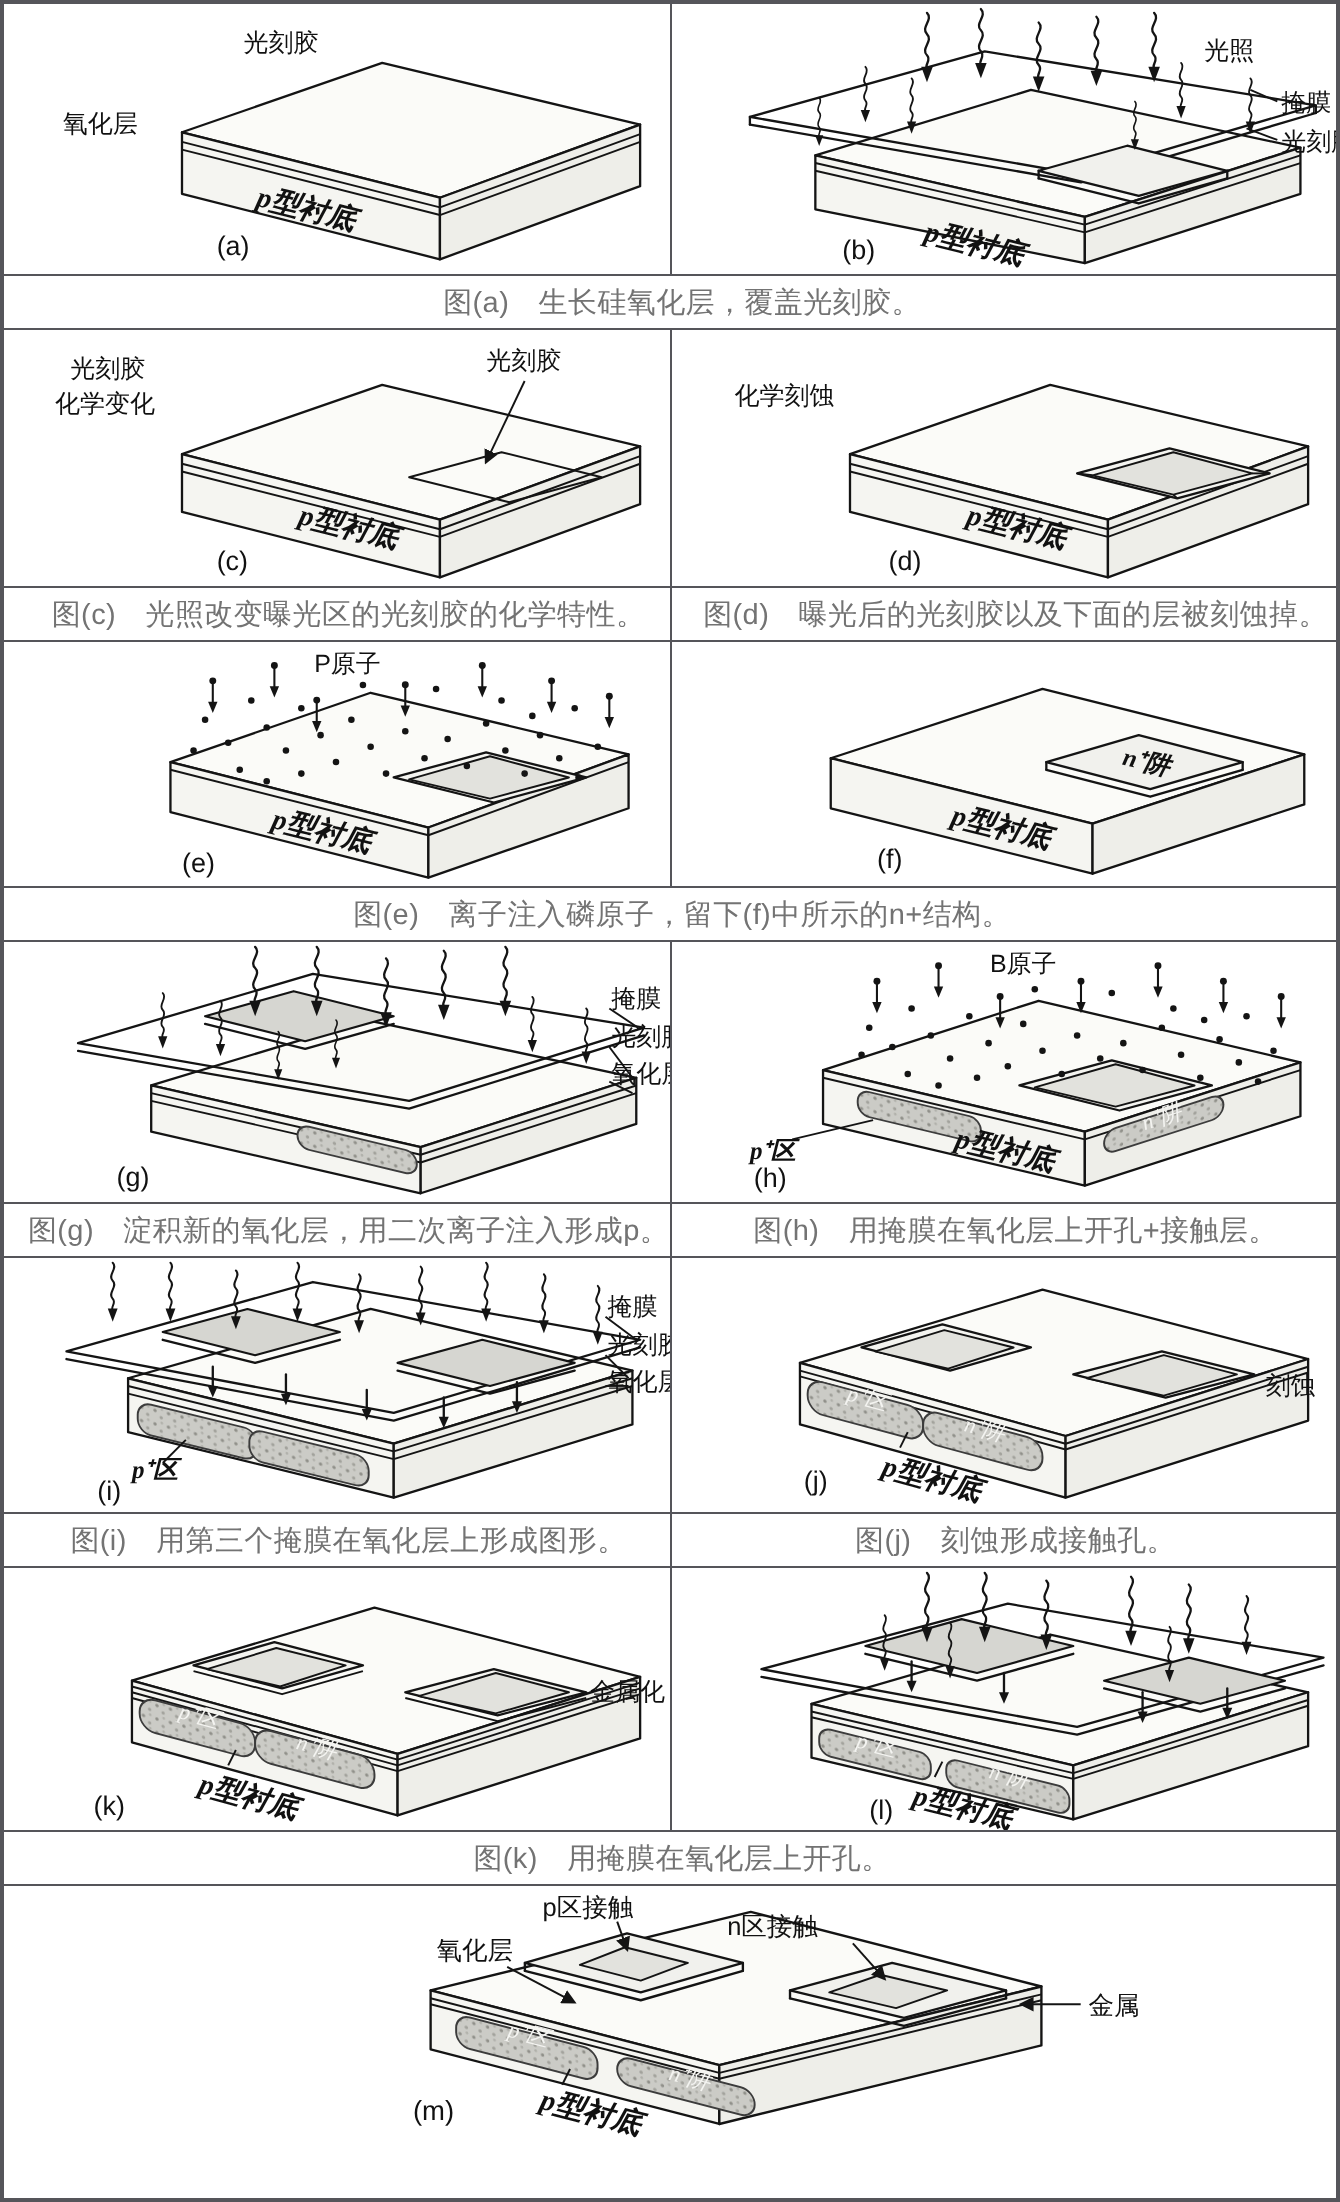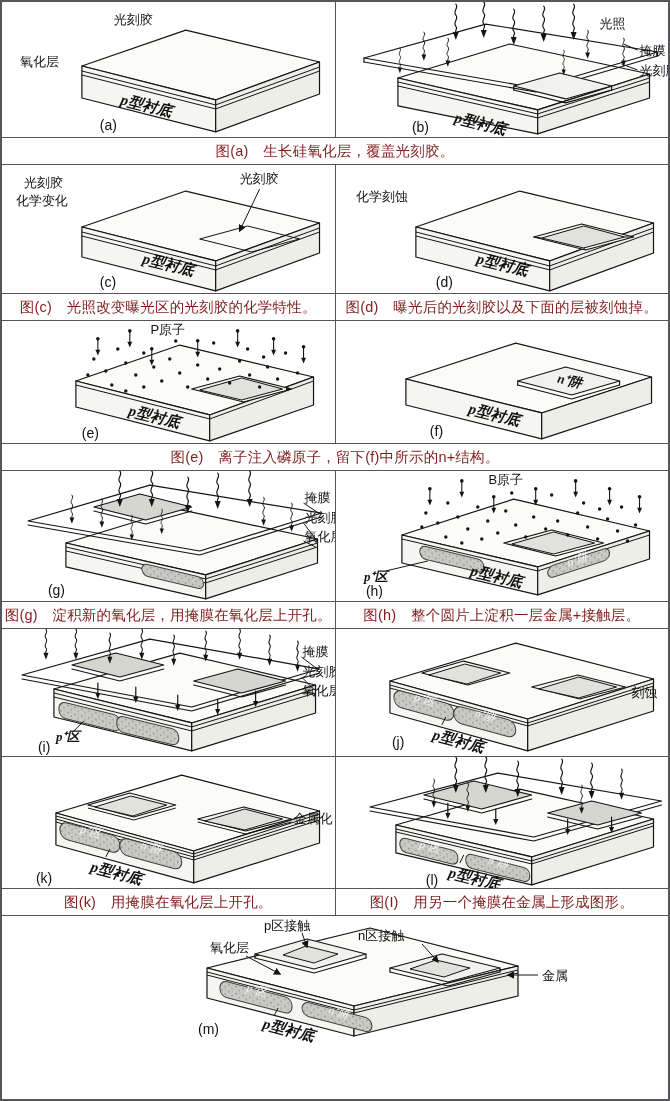--- a/index.html
+++ b/index.html
@@ -3,25 +3,25 @@
 <meta charset="utf-8">
 <style>
   html,body { margin:0; padding:0; background:#ffffff; }
   .sheet {
     width:670px; height:1101px; box-sizing:border-box;
     border:2px solid #55555a; background:#fff; overflow:hidden;
     font-family:"Liberation Sans",sans-serif;
   }
   .row { display:flex; }
   .row + .row { border-top:1px solid #55555a; }
-  .cell { flex:1 1 0; position:relative; overflow:hidden; }
+  .cell { flex:1 1 0; position:relative; overflow:hidden;padding-left:12px; }
   .cell + .cell { border-left:1px solid #55555a;text-align:right; }
   .caption {
     display:flex; align-items:center; justify-content:center;
-    font-size:14.5px; color:#7f1d1d; white-space:nowrap; letter-spacing:0.2px;
+    font-size:14.5px; color:#737373; white-space:nowrap; letter-spacing:0.2px;
     width:100%; height:100%;
   }
   svg { display:block; }
   .ln   { fill:none; stroke:#141414; stroke-width:1.2; stroke-linejoin:round; stroke-linecap:round; }
   .lnt  { fill:none; stroke:#141414; stroke-width:1;   stroke-linejoin:round; }
   .face-top   { fill:#fbfbf8; stroke:#141414; stroke-width:1.2; stroke-linejoin:round; }
   .face-front { fill:#f5f5f1; stroke:#141414; stroke-width:1.2; stroke-linejoin:round; }
   .face-right { fill:#eeeee9; stroke:#141414; stroke-width:1.2; stroke-linejoin:round; }
   .pad  { fill:#f1f1ed; stroke:#141414; stroke-width:1.2; stroke-linejoin:round; }
   .hole { fill:#e2e2dd; stroke:#141414; stroke-width:1; stroke-linejoin:round; }
@@ -379,24 +379,24 @@
         <line class="lnt" x1="50" y1="100" x2="92" y2="90"></line>
         <text class="sub13" x="28" y="110">p⁺区</text>
         <text class="sub" x="134" y="104" transform="rotate(13.5 134 104)">p型衬底</text>
         <text class="tag" x="30" y="125">(h)</text>
       </svg>
     </div>
   </div>
 
   <div class="row" style="height:26px">
     <div class="cell">
-        <div class="caption">图(g)　淀积新的氧化层，用掩膜在氧化层上开孔。</div>
-      </div>
-    <div class="cell">
-        <div class="caption">图(h)　整个圆片上淀积一层金属+接触层。</div>
+        <div class="caption">图(g)　淀积新的氧化层，用二次离子注入形成p。</div>
+      </div>
+    <div class="cell">
+        <div class="caption">图(h)　用掩膜在氧化层上开孔+接触层。</div>
       </div>
   </div>
 
   <div class="row" style="height:127px">
     <div class="cell">
       <svg viewBox="0 0 333 127" width="100%" height="127">
         <g>
           <polygon class="face-top" points="52,60 178,24 314,56 190,94"></polygon>
           <polygon class="face-front" points="52,60 190,94 190,122 52,88"></polygon>
           <polygon class="face-right" points="190,94 314,56 314,84 190,122"></polygon>
@@ -470,20 +470,28 @@
         <text class="wlbl" x="88" y="74" text-anchor="middle" transform="rotate(15 88 74)">p⁺区</text>
         <text class="wlbl" x="149" y="90" text-anchor="middle" transform="rotate(15 149 90)">n⁺阱</text>
         <text class="lbl" x="296" y="68">刻蚀</text>
         <line class="lnt" x1="106" y1="96" x2="110" y2="88"></line>
         <text class="sub" x="96" y="110" transform="rotate(15 96 110)">p型衬底</text>
         <text class="tag" x="56" y="118">(j)</text>
       </svg>
     </div>
   </div>
 
+  <div class="row" style="height:26px">
+    <div class="cell">
+        <div class="caption">图(i)　用第三个掩膜在氧化层上形成图形。</div>
+      </div>
+    <div class="cell">
+        <div class="caption">图(j)　刻蚀形成接触孔。</div>
+      </div>
+  </div>
 
   <div class="row" style="height:131px">
     <div class="cell">
       <svg viewBox="0 0 333 131" width="100%" height="131">
         <g transform="translate(0,4)">
           <polygon class="face-top" points="54,52 180,14 318,50 192,90"></polygon>
           <polygon class="face-front" points="54,52 192,90 192,122 54,84"></polygon>
           <polygon class="face-right" points="192,90 318,50 318,82 192,122"></polygon>
           <polyline class="lnt" points="54,55 192,93 318,53"></polyline>
           <polyline class="lnt" points="54,58 192,96 318,56"></polyline>
@@ -557,23 +565,20 @@
         <text class="sub" x="112" y="120" transform="rotate(14 112 120)">p型衬底</text>
         <text class="tag" x="90" y="128">(l)</text>
       </svg>
     </div>
   </div>
 
   <div class="row" style="height:26px">
     <div class="cell">
         <div class="caption">图(k)　用掩膜在氧化层上开孔。</div>
       </div>
-    <div class="cell">
-        <div class="caption">图(I)　用另一个掩膜在金属上形成图形。</div>
-      </div>
   </div>
 
   <div class="row" style="height:128px">
     <div class="cell">
       <svg viewBox="0 0 666 128" width="100%" height="128">
         <defs>
             <marker id="ahm" viewBox="0 0 10 10" refX="8" refY="5" markerWidth="7.5" markerHeight="7.5" orient="auto">
               <path d="M0,0 L10,5 L0,10 z" fill="#141414"></path>
             </marker>
           </defs>

